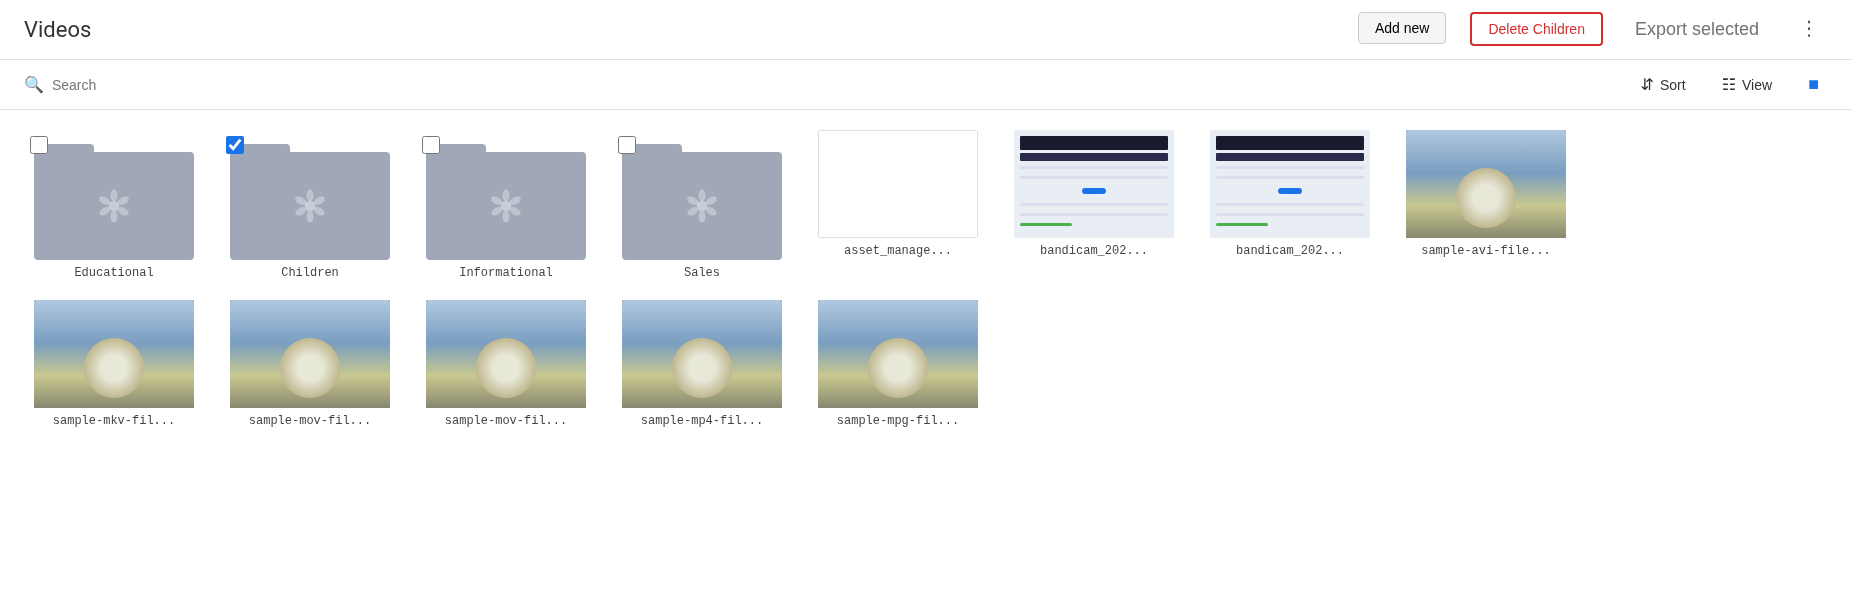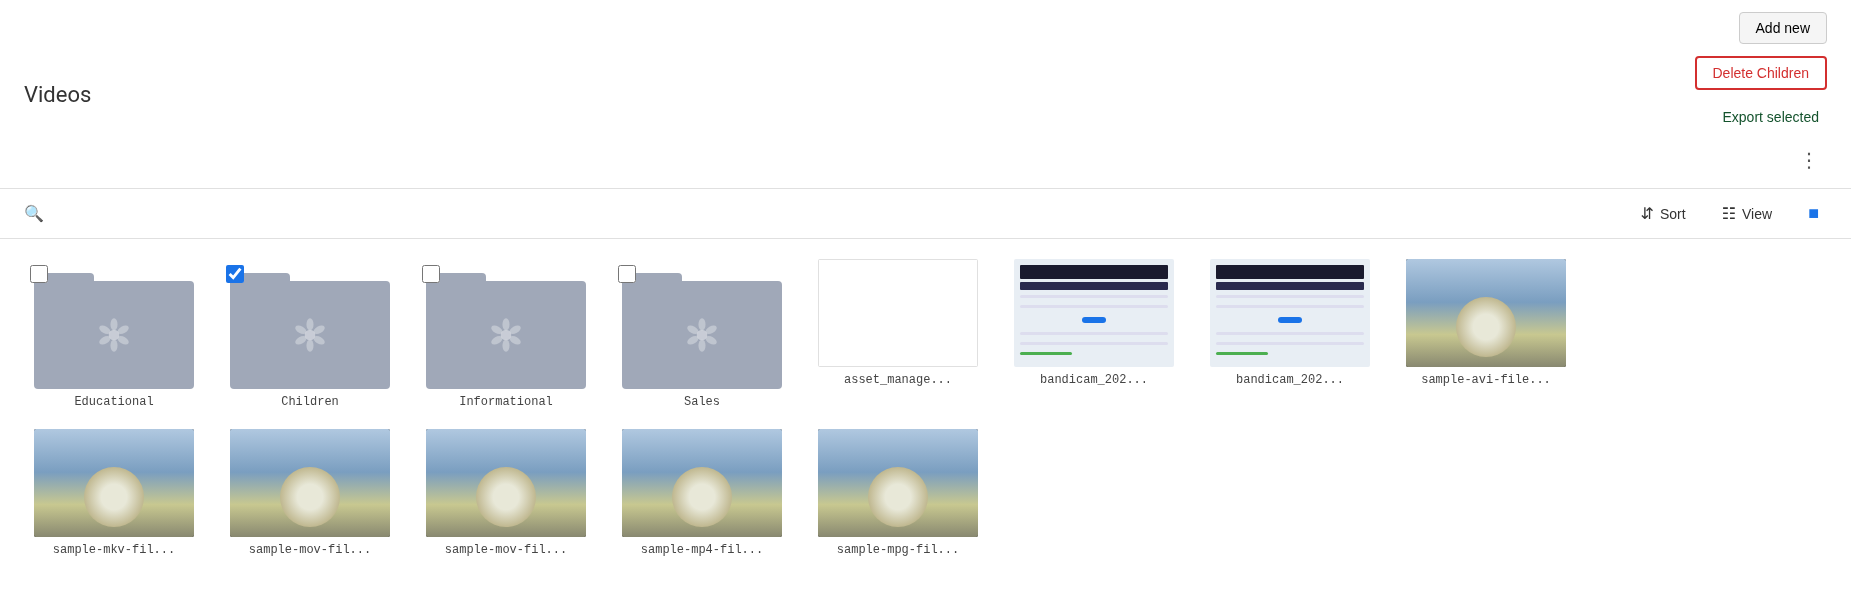--- a/index.html
+++ b/index.html
@@ -12,23 +12,22 @@
       padding: 12px 24px;
       border-bottom: 1px solid #e0e0e0;
     }
     .header-title {
       font-size: 22px;
       font-weight: 400;
       flex: 1;
     }
     .header-actions {
       display: flex;
-      align-items: flex-end;
-      gap: 12px;
-      flex-direction: column;
+      align-items: flex-start;
+      gap: 24px;
     }
     .btn-add-new {
       background: #f5f5f5;
       border: 1px solid #ccc;
       padding: 7px 16px;
       border-radius: 4px;
       cursor: pointer;
       font-size: 14px;
     }
     .btn-delete-selected {
@@ -37,22 +36,22 @@
       color: #d32f2f;
       padding: 7px 16px;
       border-radius: 4px;
       cursor: pointer;
       font-size: 14px;
       font-weight: 500;
     }
     .btn-export-selected {
       background: none;
       border: none;
-      color: #14532d;
-      font-size: 14px;
+      color: #737373;
+      font-size: 18px;
       cursor: pointer;
       padding: 7px 8px;
     }
     .btn-more {
       background: none;
       border: none;
       font-size: 20px;
       cursor: pointer;
       padding: 4px 8px;
       color: #555;
@@ -261,20 +260,21 @@
     <button class="btn-add-new">Add new</button>
     <button class="btn-delete-selected">Delete Children</button>
     <button class="btn-export-selected">Export selected</button>
     <button class="btn-more">⋮</button>
   </div>
 </div>
 
 <div class="toolbar">
   <div class="search-container">
     <span class="search-icon">🔍</span>
+    <input class="search-input" type="text" placeholder="Search" style="">
   </div>
   <div class="toolbar-right">
     <button class="toolbar-btn">
       <span class="sort-icon">⇵</span>
       <span>Sort</span>
     </button>
     <button class="toolbar-btn">
       <span class="view-icon">☷</span>
       <span>View</span>
     </button>

